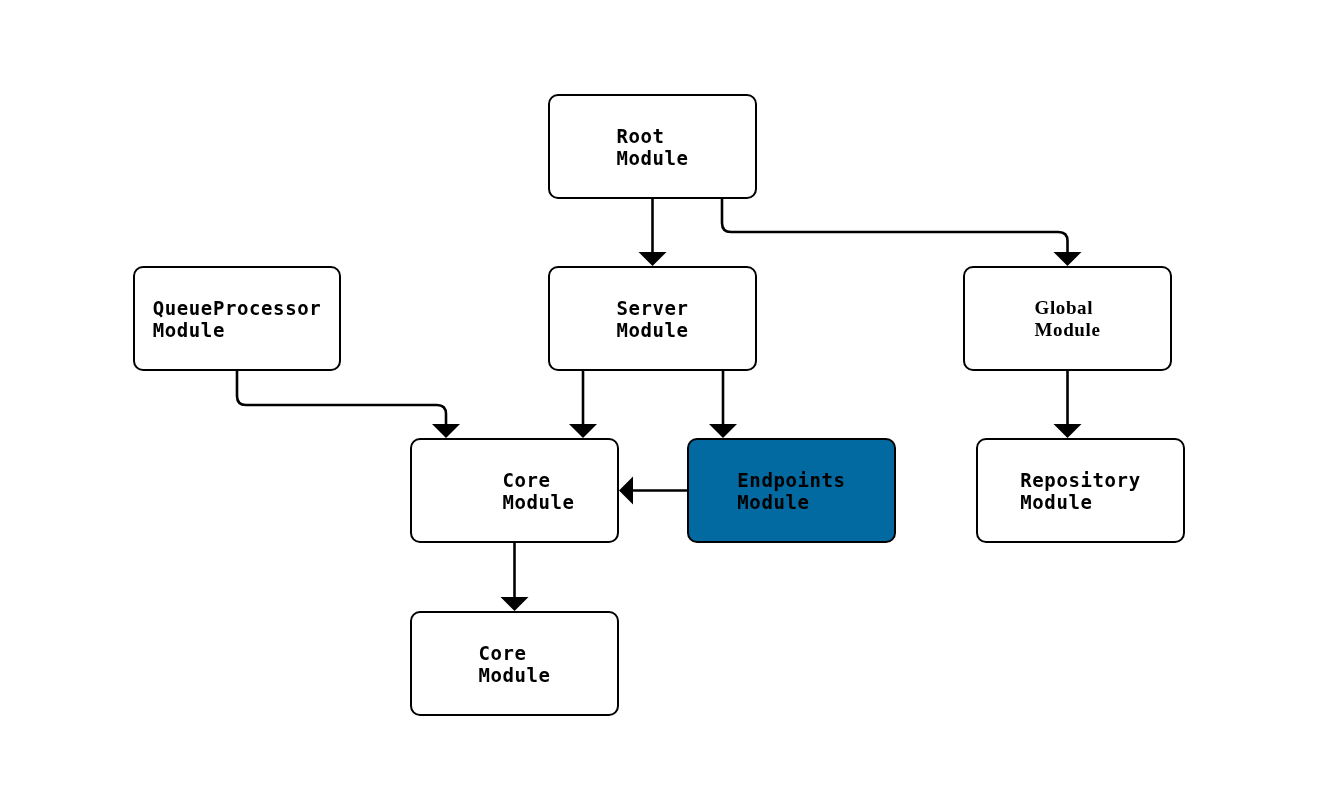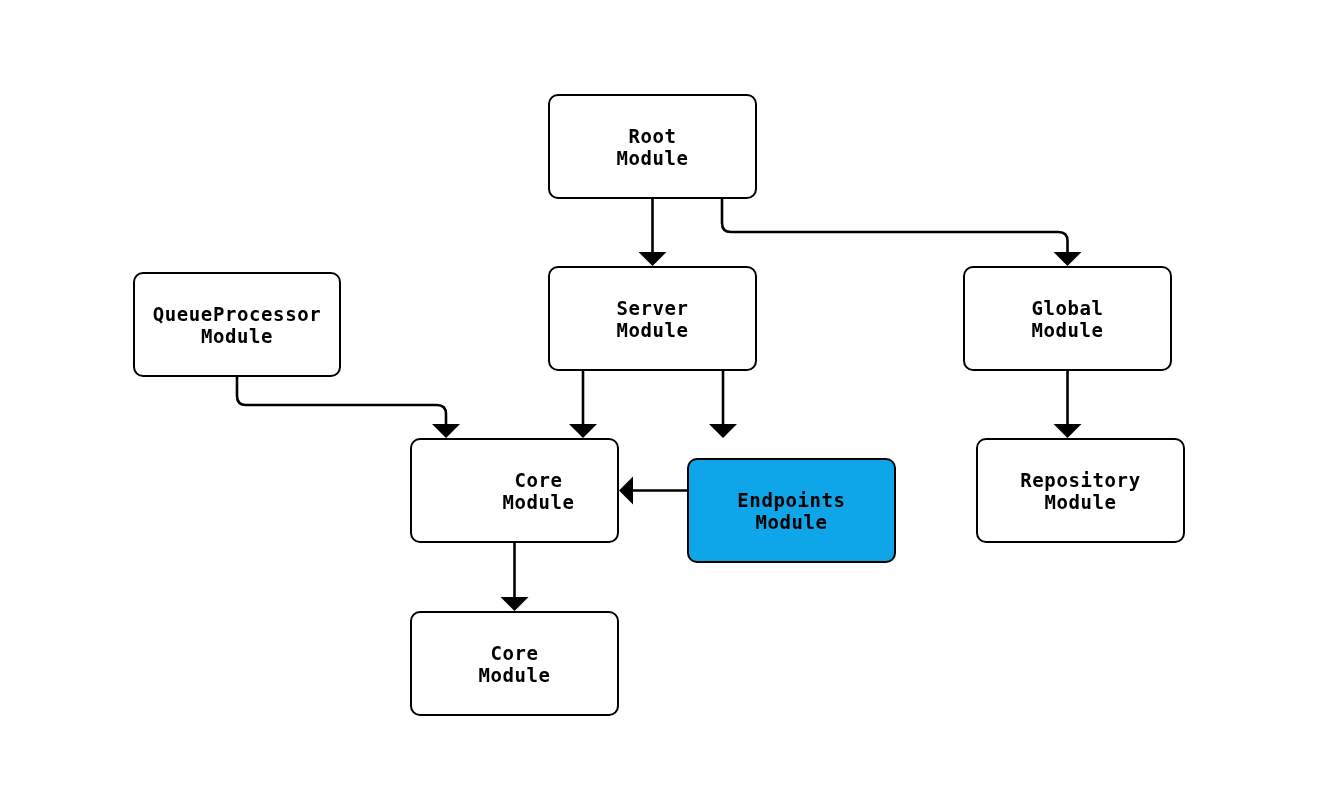--- a/index.html
+++ b/index.html
@@ -24,21 +24,21 @@
   }
   .node {
     position: absolute;
     box-sizing: border-box;
     background: #ffffff;
     border: 2.6px solid #000000;
     border-radius: 10px;
     display: flex;
     align-items: center;
     justify-content: center;
-    text-align: center;
+    text-align: left;
     font-size: 19px;
     font-weight: bold;
     letter-spacing: 0.6px;
     line-height: 22px;
     color: #000000;
     white-space: pre-line;
   }
   .edge-path {
     fill: none;
     stroke: #000000;
@@ -67,28 +67,28 @@
       <path class="edge-path" d="M 687 490.5 L 633 490.5" stroke="#000000"></path>
       <polygon class="edge-arrowhead" points="619,490.5 633,476.5 633,504.5" fill="#000000"></polygon>
       <path class="edge-path" d="M 1067.5 371 L 1067.5 424" stroke="#000000"></path>
       <polygon class="edge-arrowhead" points="1067.5,438 1053.5,424 1081.5,424" fill="#000000"></polygon>
       <path class="edge-path" d="M 514.5 543 L 514.5 597" stroke="#000000"></path>
       <polygon class="edge-arrowhead" points="514.5,611 500.5,597 528.5,597" fill="#000000"></polygon>
     </svg>
   <div id="node-layer">
       <div class="node" style="left: 548px; top: 94px; width: 209px; height: 105px; background: rgb(255, 255, 255); border-color: rgb(0, 0, 0); color: rgb(0, 0, 0);">Root
 Module</div>
-      <div class="node" style="left: 133px; top: 272px; width: 208px; height: 105px; background: rgb(255, 255, 255); border-color: rgb(0, 0, 0); color: rgb(0, 0, 0);">QueueProcessor
+      <div class="node" style="left: 133px; top: 266px; width: 208px; height: 105px; background: rgb(255, 255, 255); border-color: rgb(0, 0, 0); color: rgb(0, 0, 0);">QueueProcessor
 Module</div>
       <div class="node" style="left: 548px; top: 266px; width: 209px; height: 105px; background: rgb(255, 255, 255); border-color: rgb(0, 0, 0); color: rgb(0, 0, 0);">Server
 Module</div>
-      <div class="node" style="left: 963px; top: 266px; width: 209px; height: 105px; background: rgb(255, 255, 255); border-color: rgb(0, 0, 0); color: rgb(0, 0, 0);">Global
+      <div class="node" style="left: 963px; top: 266px; width: 209px; height: 105px; background: rgb(255, 255, 255); border-color: rgb(0, 0, 0); color: rgb(0, 0, 0); font-family: Liberation Serif, serif;">Global
 Module</div>
       <div class="node" style="left: 410px; top: 438px; width: 209px; height: 105px; background: rgb(255, 255, 255); border-color: rgb(0, 0, 0); color: rgb(0, 0, 0); padding-left: 48px;">Core
 Module</div>
-      <div class="node" style="left: 687px; top: 458px; width: 209px; height: 105px; background: #0ea5e9; border-color: rgb(0, 0, 0); color: rgb(0, 0, 0);">Endpoints
+      <div class="node" style="left: 687px; top: 438px; width: 209px; height: 105px; background: #0369a1; border-color: rgb(0, 0, 0); color: rgb(0, 0, 0);">Endpoints
 Module</div>
       <div class="node" style="left: 963px; top: 438px; width: 209px; height: 105px; background: rgb(255, 255, 255); border-color: rgb(0, 0, 0); color: rgb(0, 0, 0); margin-left: 13px;">Repository
 Module</div>
       <div class="node" style="left: 410px; top: 611px; width: 209px; height: 105px; background: rgb(255, 255, 255); border-color: rgb(0, 0, 0); color: rgb(0, 0, 0);">Core
 Module</div>
     </div>
 </div>
 
 </body></html>

